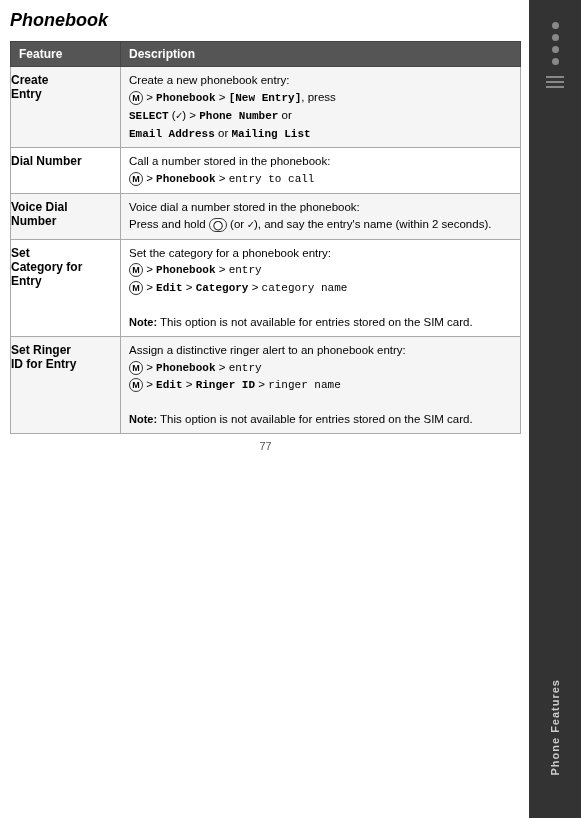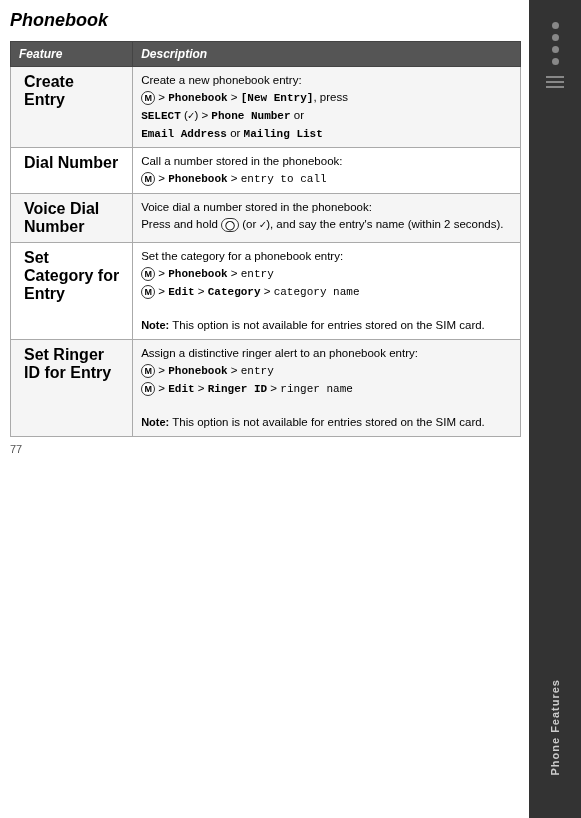--- a/index.html
+++ b/index.html
@@ -38,40 +38,39 @@
       background-color: #555;
       color: #fff;
     }
 
     thead th {
       padding: 5px 8px;
       text-align: left;
       font-size: 12px;
       font-weight: bold;
       border: 1px solid #444;
-      font-style: italic;
     }
 
     tbody tr {
       vertical-align: top;
       border: 1px solid #aaa;
     }
 
     tbody tr:nth-child(odd) {
       background-color: #f5f5f5;
     }
 
     tbody tr:nth-child(even) {
       background-color: #ffffff;
     }
 
     .feature-cell {
       font-weight: bold;
-      font-size: 16px;
-      padding: 6px 13px;
+      font-size: 12px;
+      padding: 6px 0;
       border-right: 1.5px solid #aaa;
       white-space: nowrap;
       width: 110px;
       min-width: 110px;
     }
 
     .desc-cell {
       padding: 5px 8px;
       font-size: 11.5px;
       line-height: 1.45;
@@ -154,21 +153,21 @@
       text-orientation: mixed;
       transform: rotate(180deg);
       letter-spacing: 1px;
       margin-top: auto;
       margin-bottom: 30px;
     }
 
     .page-number {
       font-size: 11px;
       color: #555;
-      text-align: left;
+      text-align: center;
       margin-top: 6px;
     }
   </style>
 </head>
 <body>
 
 <div class="main-content">
   <div class="page-title">Phonebook</div>
 
   <table>

